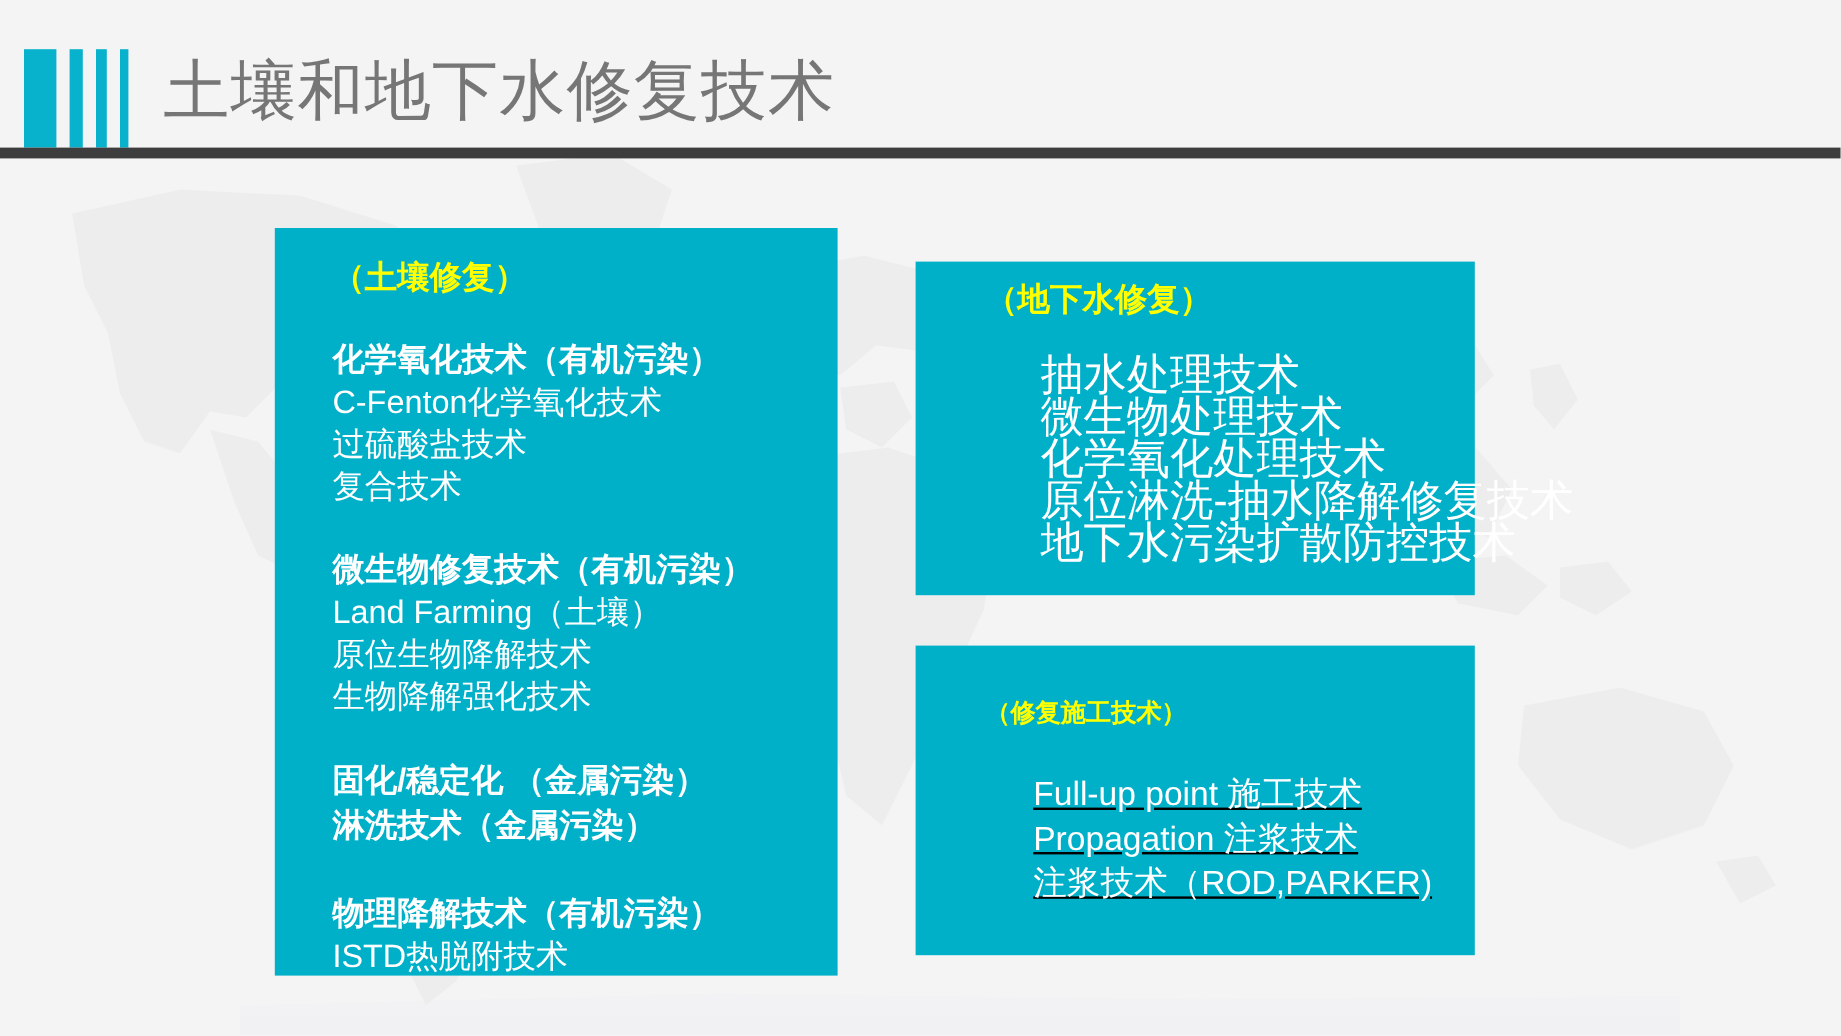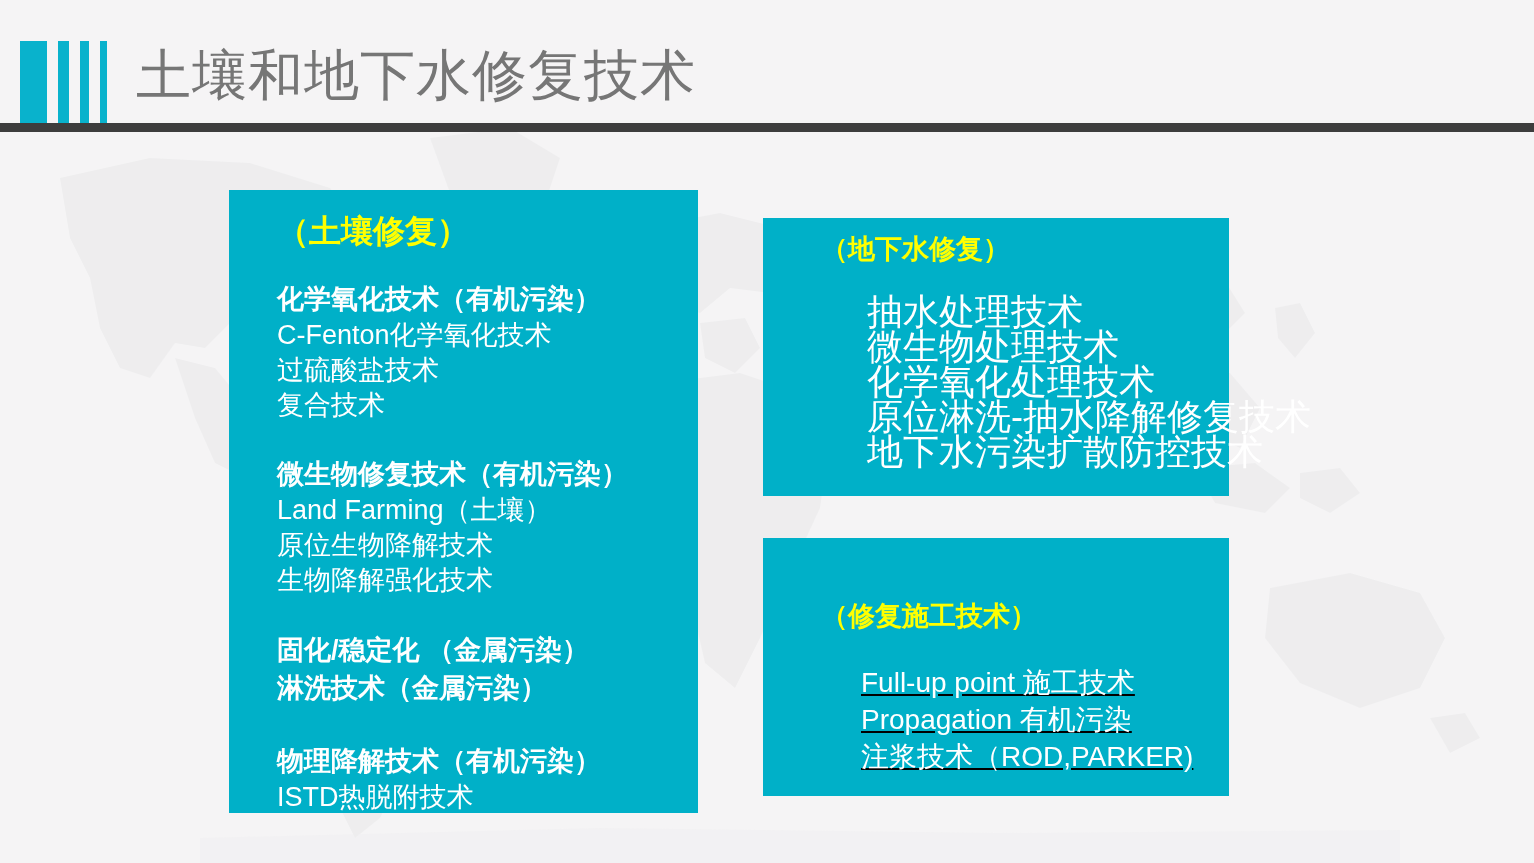--- a/index.html
+++ b/index.html
@@ -119,21 +119,21 @@
     white-space: nowrap;
   }
   .sec-item {
     color: #ffffff;
     font-weight: 400;
     white-space: nowrap;
   }
 
   
   #panel-soil .panel-heading {
-    font-size: 32px;
+    font-size: 27px;
     line-height: 34px;
     margin: 12px 0 0 48px;
   }
   #panel-soil .group { margin-left: 48px; }
   #panel-soil .sec-title { font-size: 27px; line-height: 38px; }
   #panel-soil .sec-item  { font-size: 27px; line-height: 35px; }
   #panel-soil .group.g1 { margin-top: 32px; }
   #panel-soil .group.g2 { margin-top: 32px; }
   #panel-soil .group.g3 { margin-top: 33px; }
   #panel-soil .group.g4 { margin-top: 35px; }
@@ -142,23 +142,23 @@
   #panel-groundwater .panel-heading {
     font-size: 27px;
     line-height: 34px;
     margin: 14px 0 0 58px;
   }
   #panel-groundwater .group { margin: 28px 0 0 62px; }
   #panel-groundwater .sec-item { font-size: 36px; line-height: 35px; margin-left: 42px; }
 
   
   #panel-construction .panel-heading {
-    font-size: 27px;
+    font-size: 21px;
     line-height: 34px;
-    margin: 61px 0 0 58px;
+    margin: 40px 0 0 58px;
   }
   #panel-construction .group { margin: 31px 0 0 98px; text-decoration: underline; }
   #panel-construction .sec-item { font-size: 28px; line-height: 37px; }
 </style>
 </head>
 <body>
 
 <div id="slide">
 
   <svg id="world-map" viewBox="0 0 1534 745" preserveAspectRatio="none" aria-hidden="true">
@@ -250,18 +250,18 @@
       <div class="sec-item">化学氧化处理技术</div>
       <div class="sec-item">原位淋洗-抽水降解修复技术</div>
       <div class="sec-item">地下水污染扩散防控技术</div>
     </div>
   </div>
 
   <div class="panel" id="panel-construction">
     <div class="panel-heading">（修复施工技术）</div>
     <div class="group">
       <div class="sec-item">Full-up point 施工技术</div>
-      <div class="sec-item">Propagation 有机污染</div>
+      <div class="sec-item">Propagation 注浆技术</div>
       <div class="sec-item">注浆技术（ROD,PARKER)</div>
     </div>
   </div>
 
 </div>
 
 </body></html>

